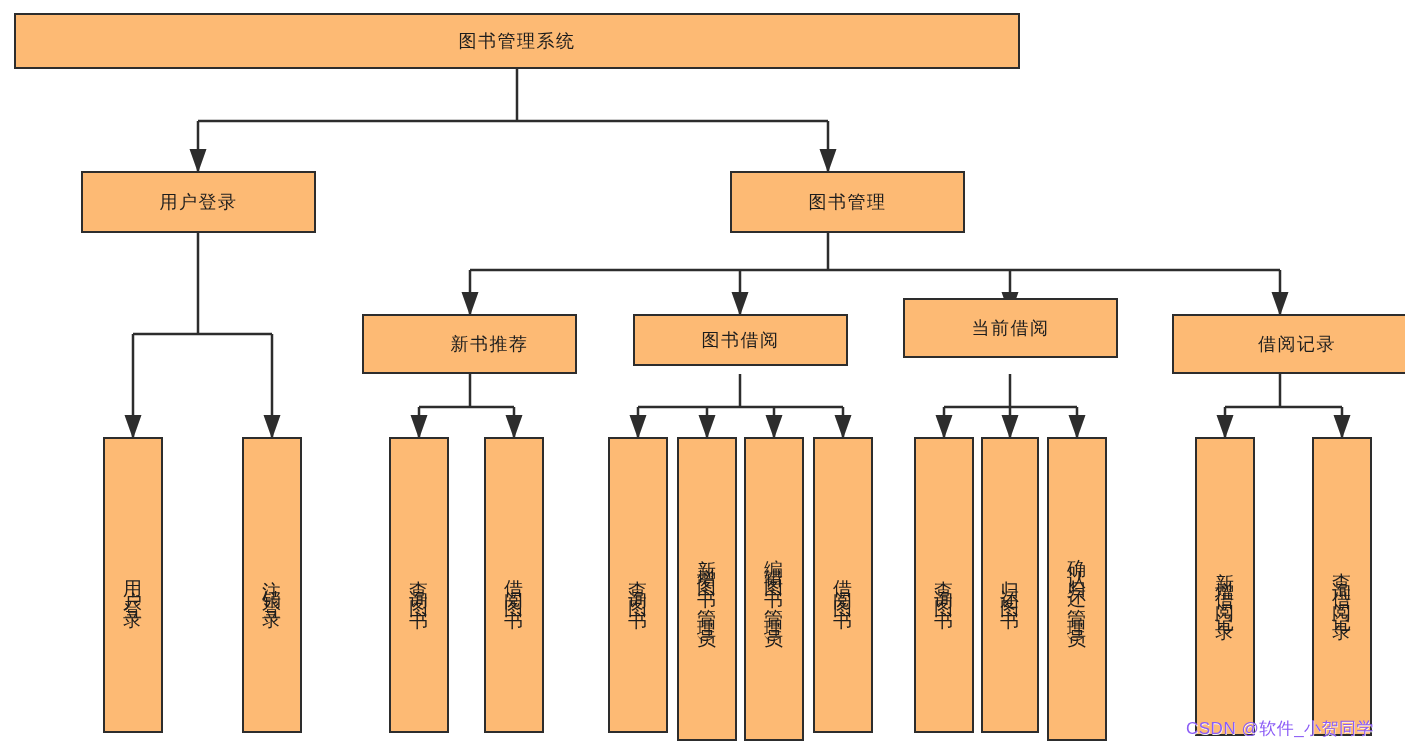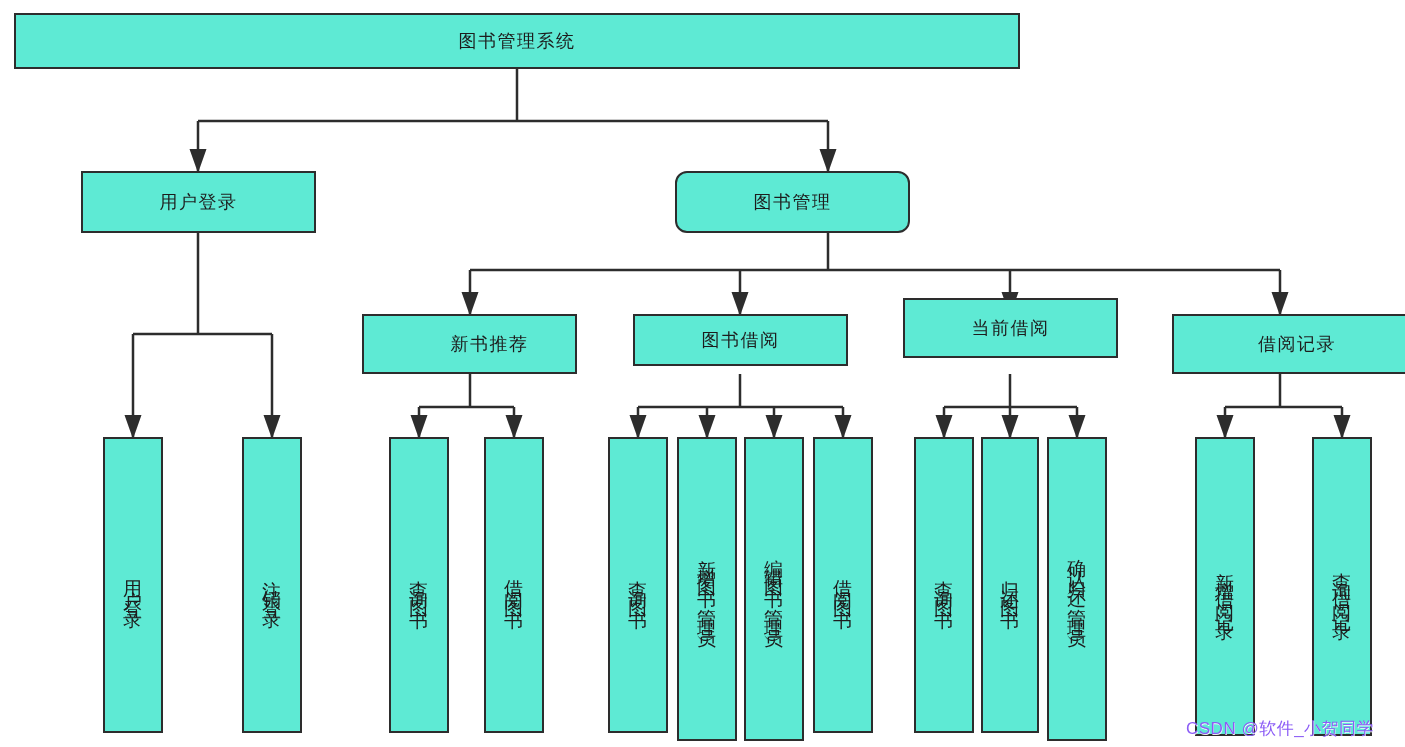--- a/index.html
+++ b/index.html
@@ -4,35 +4,35 @@
 <style>
   html,body{margin:0;padding:0;background:#ffffff;}
   body{font-family:"Liberation Sans","DejaVu Sans",sans-serif;}
   .canvas{
     position:relative;width:1405px;height:747px;background:#ffffff;overflow:hidden;
   }
   .wires{position:absolute;left:0;top:0;width:1405px;height:747px;}
   .wires path{stroke:#2d2d2d;stroke-width:2.5;fill:none;}
   .wires polygon{fill:#2d2d2d;stroke:none;}
   .box{
-    position:absolute;box-sizing:border-box;background:#5eead4;
+    position:absolute;box-sizing:border-box;background:#fdba74;
     border:2.5px solid #2d2d2d;
     display:flex;align-items:center;justify-content:center;
     color:#1d1d1d;
   }
   .h-label{font-size:18px;letter-spacing:1.5px;white-space:nowrap;}
   .leaf span{
     writing-mode:vertical-rl;text-orientation:mixed;
     font-size:19px;line-height:1;letter-spacing:10px;
     color:#1d1d1d;white-space:nowrap;
   }
   
   .n-root{left:14px;top:13px;width:1006px;height:56px;}
   .n-login{left:81px;top:171px;width:235px;height:62px;}
-  .n-mgmt{left:675px;top:171px;width:235px;height:62px;border-radius:12px;}
+  .n-mgmt{left:730px;top:171px;width:235px;height:62px;}
   .n-l3a{left:362px;top:314px;width:215px;height:60px;padding-left:40px;}
   .n-l3b{left:633px;top:314px;width:215px;height:52px;}
   .n-l3c{left:903px;top:298px;width:215px;height:60px;}
   .n-l3d{left:1172px;top:314px;width:250px;height:60px;}
   .lf1{left:103px;top:437px;width:60px;height:296px;}
   .lf2{left:242px;top:437px;width:60px;height:296px;}
   .lf3{left:389px;top:437px;width:60px;height:296px;}
   .lf4{left:484px;top:437px;width:60px;height:296px;}
   .lf5{left:608px;top:437px;width:60px;height:296px;}
   .lf6{left:677px;top:437px;width:60px;height:304px;}

